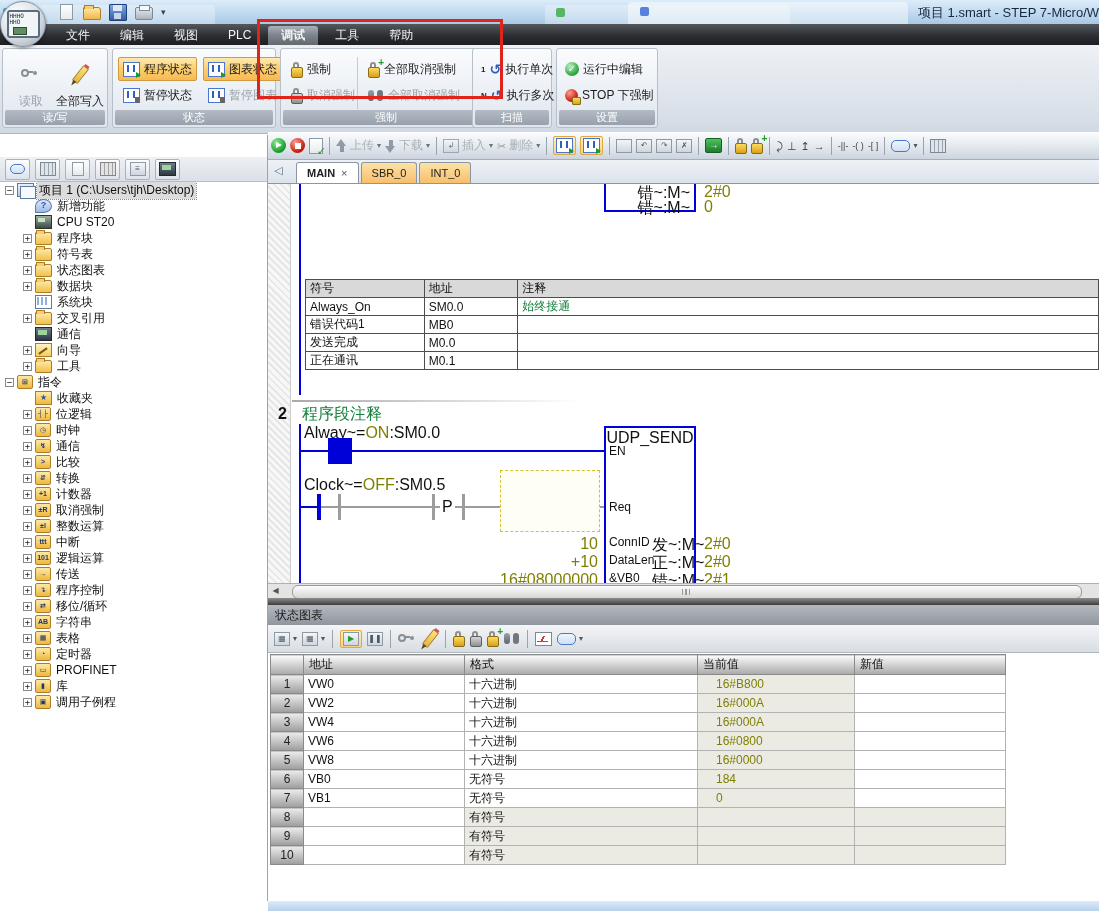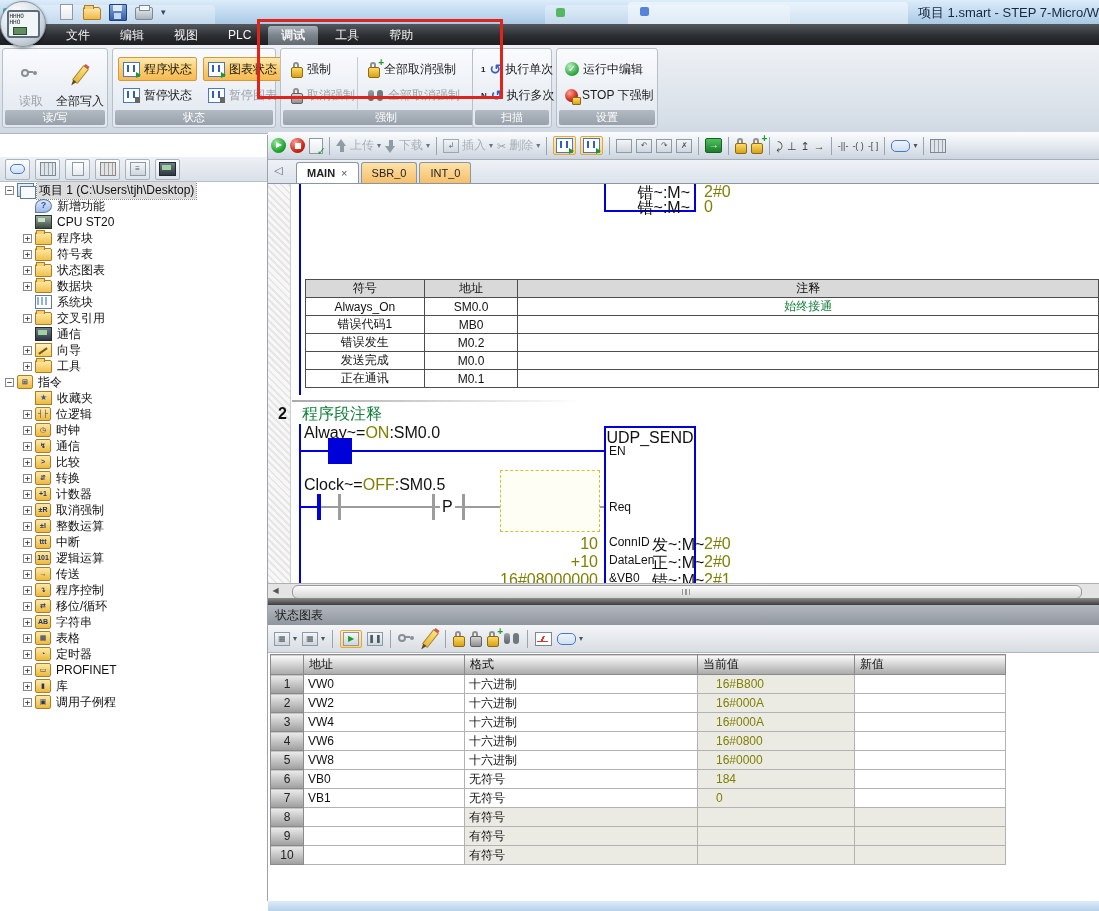--- a/index.html
+++ b/index.html
@@ -163,21 +163,21 @@
          background:repeating-linear-gradient(45deg,#e6e6e6 0 2px,#f7f7f7 2px 5px)}
   .w{position:absolute;background:#0000d8}
   .wg{position:absolute;background:#9c9c9c}
   .lblock{position:absolute;border:2px solid #0000d8;background:#fff;box-sizing:border-box}
   .olv{color:#7f7f00}
   .grn{color:#15803d}
   .ltxt{position:absolute;font-size:16px;white-space:nowrap}
   .pinl{position:absolute;font-size:12px;color:#111;white-space:nowrap}
   .ybox{position:absolute;border:1px dashed #cfc332;background:#fffef4}
   .stab{position:absolute;left:37px;top:95px;border-collapse:collapse;font-size:12px;table-layout:fixed}
-  .stab td,.stab th{border:1px solid #4d4d4d;height:16px;padding:0 4px;overflow:hidden;white-space:nowrap;font-weight:normal;text-align:center}
+  .stab td,.stab th{border:1px solid #4d4d4d;height:16px;padding:0 4px;overflow:hidden;white-space:nowrap;font-weight:normal;text-align:left}
   .stab th{background:#d9d9d9}
   .hscroll{position:absolute;left:268px;top:583px;width:831px;height:15px;background:#e4e4e4;border-top:1px solid #b0b0b0;box-sizing:border-box}
   .hs-btn{position:absolute;left:0;top:0;width:15px;height:14px;text-align:center;font-size:8px;line-height:14px;color:#555}
   .hs-thumb{position:absolute;left:24px;top:1px;width:788px;height:12px;border:1px solid #9a9a9a;border-radius:6px;
             background:linear-gradient(#fdfdfd,#d6d6d6)}
   .hs-grip{position:absolute;left:50%;top:3px;width:10px;height:6px;margin-left:-5px;
            background:repeating-linear-gradient(90deg,#999 0 1.5px,transparent 1.5px 3.5px)}
   
   .splitbar{position:absolute;left:268px;top:598px;width:831px;height:7px;background:linear-gradient(#8d8d8d,#3c3c3c)}
   .schdr{position:absolute;left:268px;top:605px;width:831px;height:20px;box-sizing:border-box;
@@ -646,25 +646,20 @@
             <td>Always_On</td>
             <td>SM0.0</td>
             <td class="grn">始终接通</td>
           </tr>
       <tr>
             <td>错误代码1</td>
             <td>MB0</td>
             <td class="grn"></td>
           </tr>
       <tr>
-            <td>错误发生</td>
-            <td>M0.2</td>
-            <td class="grn"></td>
-          </tr>
-      <tr>
             <td>发送完成</td>
             <td>M0.0</td>
             <td class="grn"></td>
           </tr>
       <tr>
             <td>正在通讯</td>
             <td>M0.1</td>
             <td class="grn"></td>
           </tr>
     </tbody>

